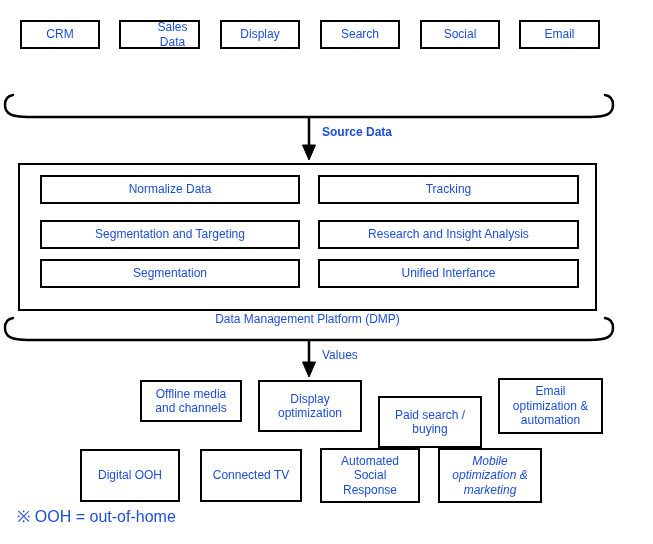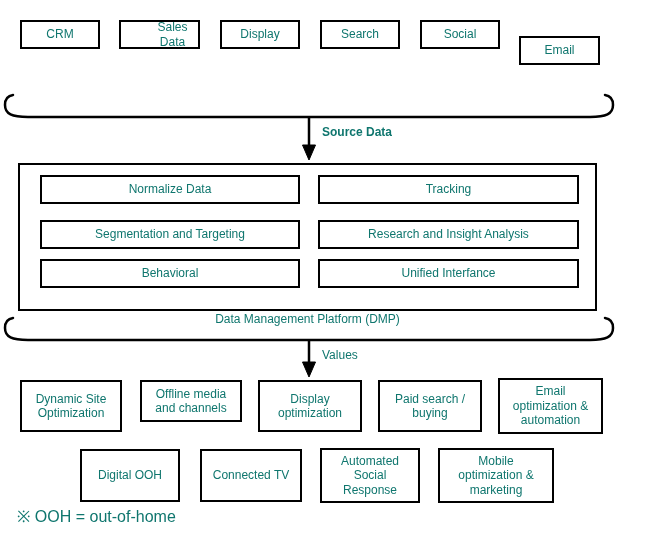--- a/index.html
+++ b/index.html
@@ -1,21 +1,21 @@
 <!DOCTYPE html>
 <html><head>
 <meta charset="utf-8">
 <style>
   html,body{margin:0;padding:0;background:#ffffff;}
   #canvas{
     position:relative;
     width:653px;height:544px;
     background:#ffffff;
     font-family:"Liberation Sans", sans-serif;
-    color:#0f766e;
+    color:#1d4ed8;
     overflow:hidden;
   }
   .bx{
     position:absolute;
     box-sizing:border-box;
     background:#ffffff;
     border:2px solid #000000;
     display:flex;
     align-items:center;
     justify-content:center;
@@ -46,40 +46,40 @@
     position:absolute;
     left:17px;top:510px;
     font-size:16px;line-height:14px;
   }
   
   #src0{left:20px; top:20px; width:80px; height:29px;}
   #src1{left:119px;top:20px; width:81px; height:29px;padding-left:32px;}
   #src2{left:220px;top:20px; width:80px; height:29px;}
   #src3{left:320px;top:20px; width:80px; height:29px;}
   #src4{left:420px;top:20px; width:80px; height:29px;}
-  #src5{left:519px;top:36px; width:81px; height:29px;}
+  #src5{left:519px;top:20px; width:81px; height:29px;}
   #analytics{left:20px;top:70px;width:580px;height:29px;}
   
   #dmp{left:18px;top:163px;width:579px;height:148px;}
   #cell-normalize   {left:40px; top:175px;width:260px;height:29px;}
   #cell-tracking    {left:318px;top:175px;width:261px;height:29px;}
   #cell-segmentation{left:40px; top:220px;width:260px;height:29px;}
   #cell-research    {left:318px;top:220px;width:261px;height:29px;}
   #cell-attribution {left:40px; top:259px;width:260px;height:29px;}
   #cell-unified     {left:318px;top:259px;width:261px;height:29px;}
   
   #out0{left:20px; top:380px;width:102px;height:52px;}
   #out1{left:140px;top:380px;width:102px;height:42px;}
   #out2{left:258px;top:380px;width:104px;height:52px;}
-  #out3{left:378px;top:380px;width:104px;height:52px;}
+  #out3{left:378px;top:396px;width:104px;height:52px;}
   #out4{left:498px;top:378px;width:105px;height:56px;}
   #out5{left:80px; top:449px;width:100px;height:53px;}
   #out6{left:200px;top:449px;width:102px;height:53px;}
   #out7{left:320px;top:448px;width:100px;height:55px;}
-  #out8{left:438px;top:448px;width:116px;height:55px;}
+  #out8{left:438px;top:448px;width:104px;height:55px;font-style:italic;}
   
   #lbl-source-data{left:322px;top:125px;font-weight:bold;}
   #lbl-values{left:322px;top:348px;}
 </style>
 </head>
 <body>
 
 <div id="canvas">
 
   <svg class="layer" viewBox="0 0 653 544" xmlns="http://www.w3.org/2000/svg">
@@ -103,28 +103,27 @@
   <div id="src5" class="bx">Email</div>
 
 
   <div id="lbl-source-data" class="lbl">Source Data</div>
 
   <div id="dmp" class="bx"></div>
   <div id="cell-normalize" class="bx">Normalize Data</div>
   <div id="cell-tracking" class="bx">Tracking</div>
   <div id="cell-segmentation" class="bx">Segmentation and Targeting</div>
   <div id="cell-research" class="bx">Research and Insight Analysis</div>
-  <div id="cell-attribution" class="bx">Behavioral</div>
+  <div id="cell-attribution" class="bx">Segmentation</div>
   <div id="cell-unified" class="bx">Unified Interfance</div>
 
   <div class="caption">Data Management Platform (DMP)</div>
 
   <div id="lbl-values" class="lbl">Values</div>
 
-  <div id="out0" class="bx">Dynamic Site Optimization</div>
   <div id="out1" class="bx">Offline media and channels</div>
   <div id="out2" class="bx">Display optimization</div>
   <div id="out3" class="bx">Paid search / buying</div>
   <div id="out4" class="bx">Email optimization &amp; automation</div>
 
   <div id="out5" class="bx">Digital OOH</div>
   <div id="out6" class="bx">Connected TV</div>
   <div id="out7" class="bx">Automated Social Response</div>
   <div id="out8" class="bx">Mobile optimization &amp; marketing</div>
 

